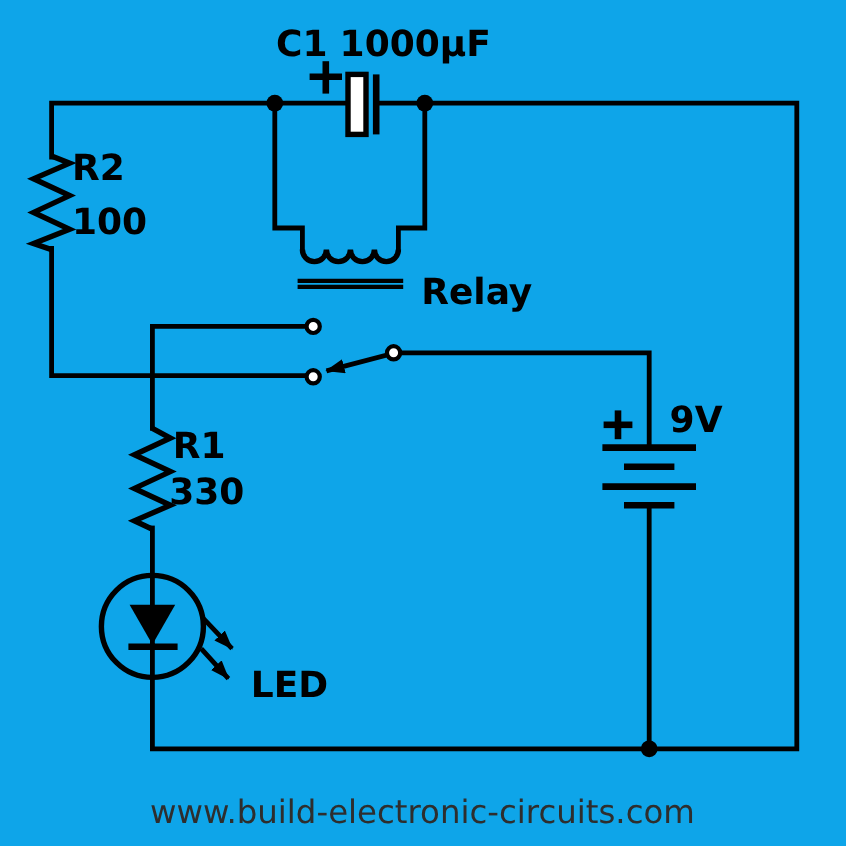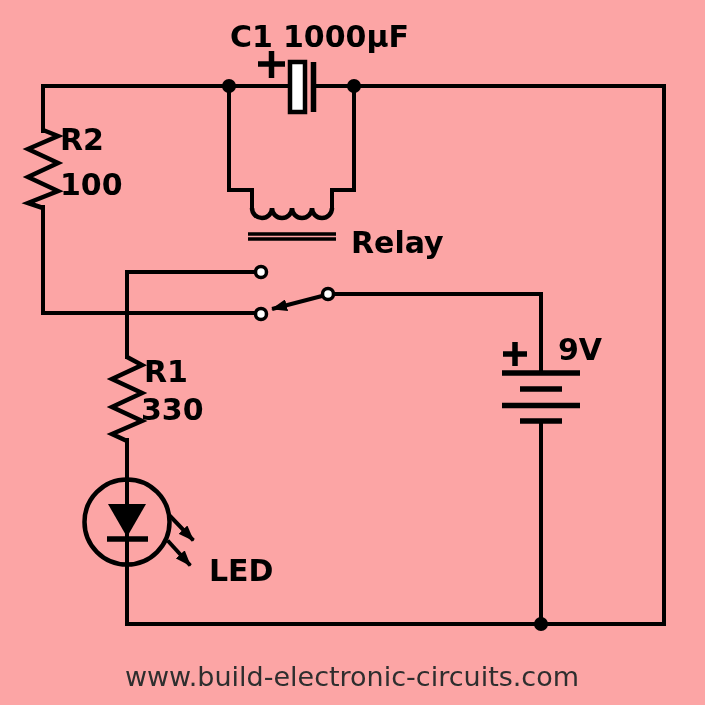--- a/index.html
+++ b/index.html
@@ -4,21 +4,21 @@
 <style>
   html, body {
     margin: 0;
     padding: 0;
     background: #ffffff;
   }
   .page {
     position: relative;
     width: 705px;
     height: 705px;
-    background: #fca5a5;
+    background: #0ea5e9;
     font-family: "DejaVu Sans", sans-serif;
     overflow: hidden;
   }
   svg { display: block; }
   .wire {
     fill: none;
     stroke: #000000;
     stroke-width: 4;
     stroke-linecap: square;
     stroke-linejoin: miter;

